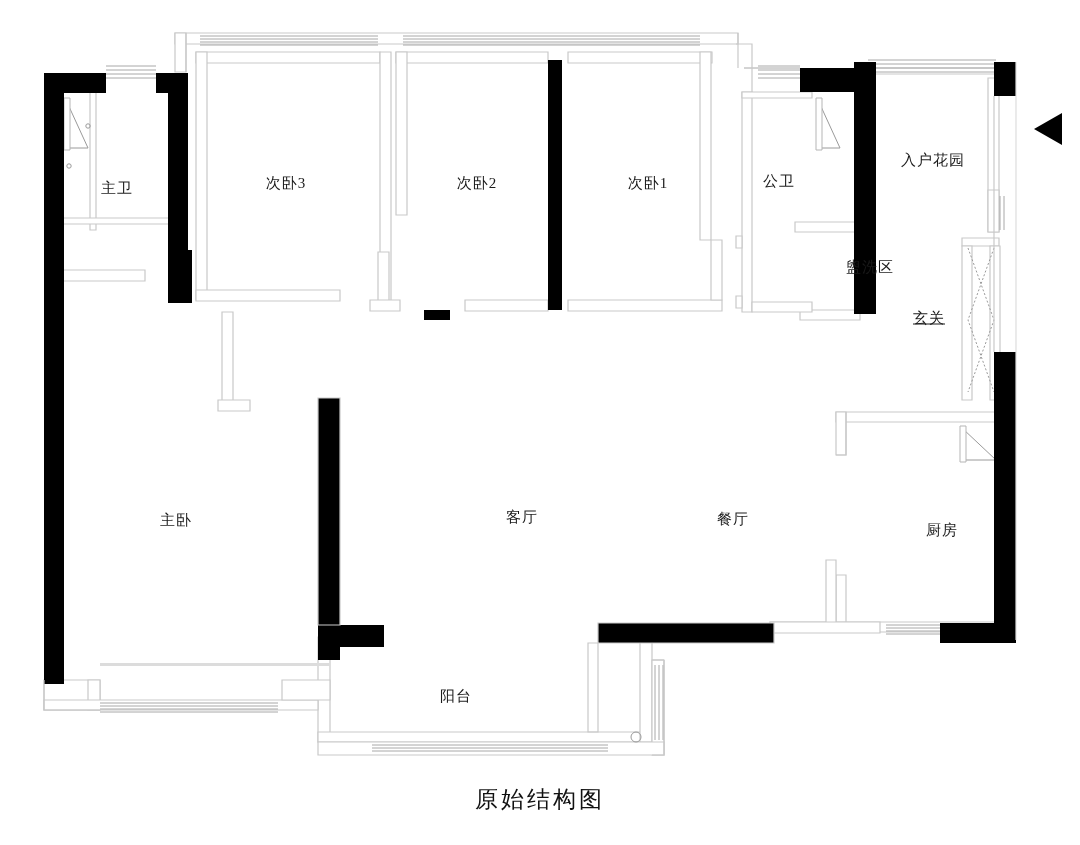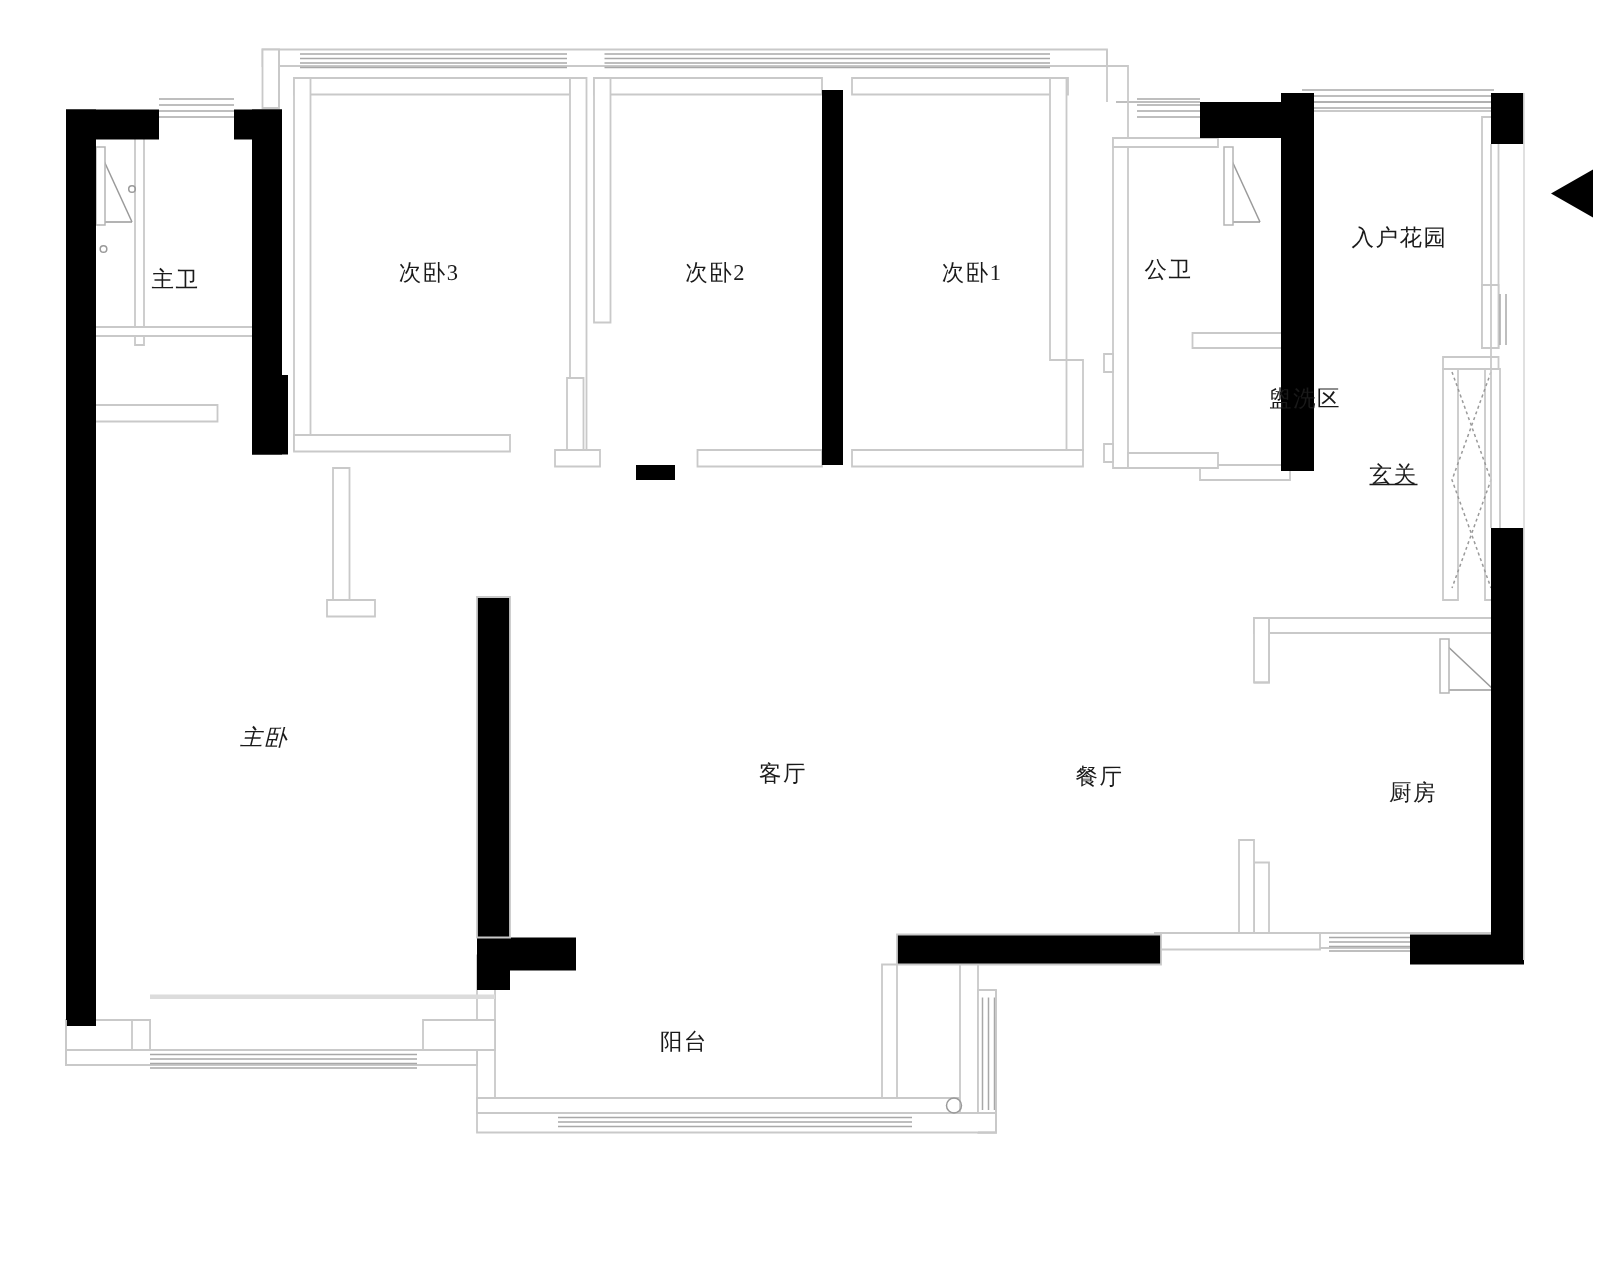--- a/index.html
+++ b/index.html
@@ -259,24 +259,25 @@
   </svg>
 
   <div class="room-label" style="left:117px; top:188px;">主卫</div>
   <div class="room-label" style="left:286px; top:183px;">次卧3</div>
   <div class="room-label" style="left:477px; top:183px;">次卧2</div>
   <div class="room-label" style="left:648px; top:183px;">次卧1</div>
   <div class="room-label" style="left:779px; top:181px;">公卫</div>
   <div class="room-label" style="left:933px; top:160px;text-align:right;">入户花园</div>
   <div class="room-label" style="left:870px; top:267px;">盥洗区</div>
   <div class="room-label" style="left:929px; top:318px;text-decoration:underline;">玄关</div>
-  <div class="room-label" style="left:176px; top:493px;font-style:italic;">主卧</div>
+  <div class="room-label" style="left:176px; top:520px;">主卧</div>
   <div class="room-label" style="left:478px; top:517px;margin-left:44px;">客厅</div>
   <div class="room-label" style="left:733px; top:519px;">餐厅</div>
   <div class="room-label" style="left:930px; top:530px;margin-left:12px;">厨房</div>
   <div class="room-label" style="left:456px; top:696px;">阳台</div>
 
   <svg style="position:absolute; left:1028px; top:108px; width:40px; height:42px;" viewBox="0 0 40 42">
     <polygon points="6,21 34,5 34,37" fill="#000000"></polygon>
   </svg>
 
+  <div class="plan-title">原始结构图</div>
 
 </div>
 
 </body></html>

